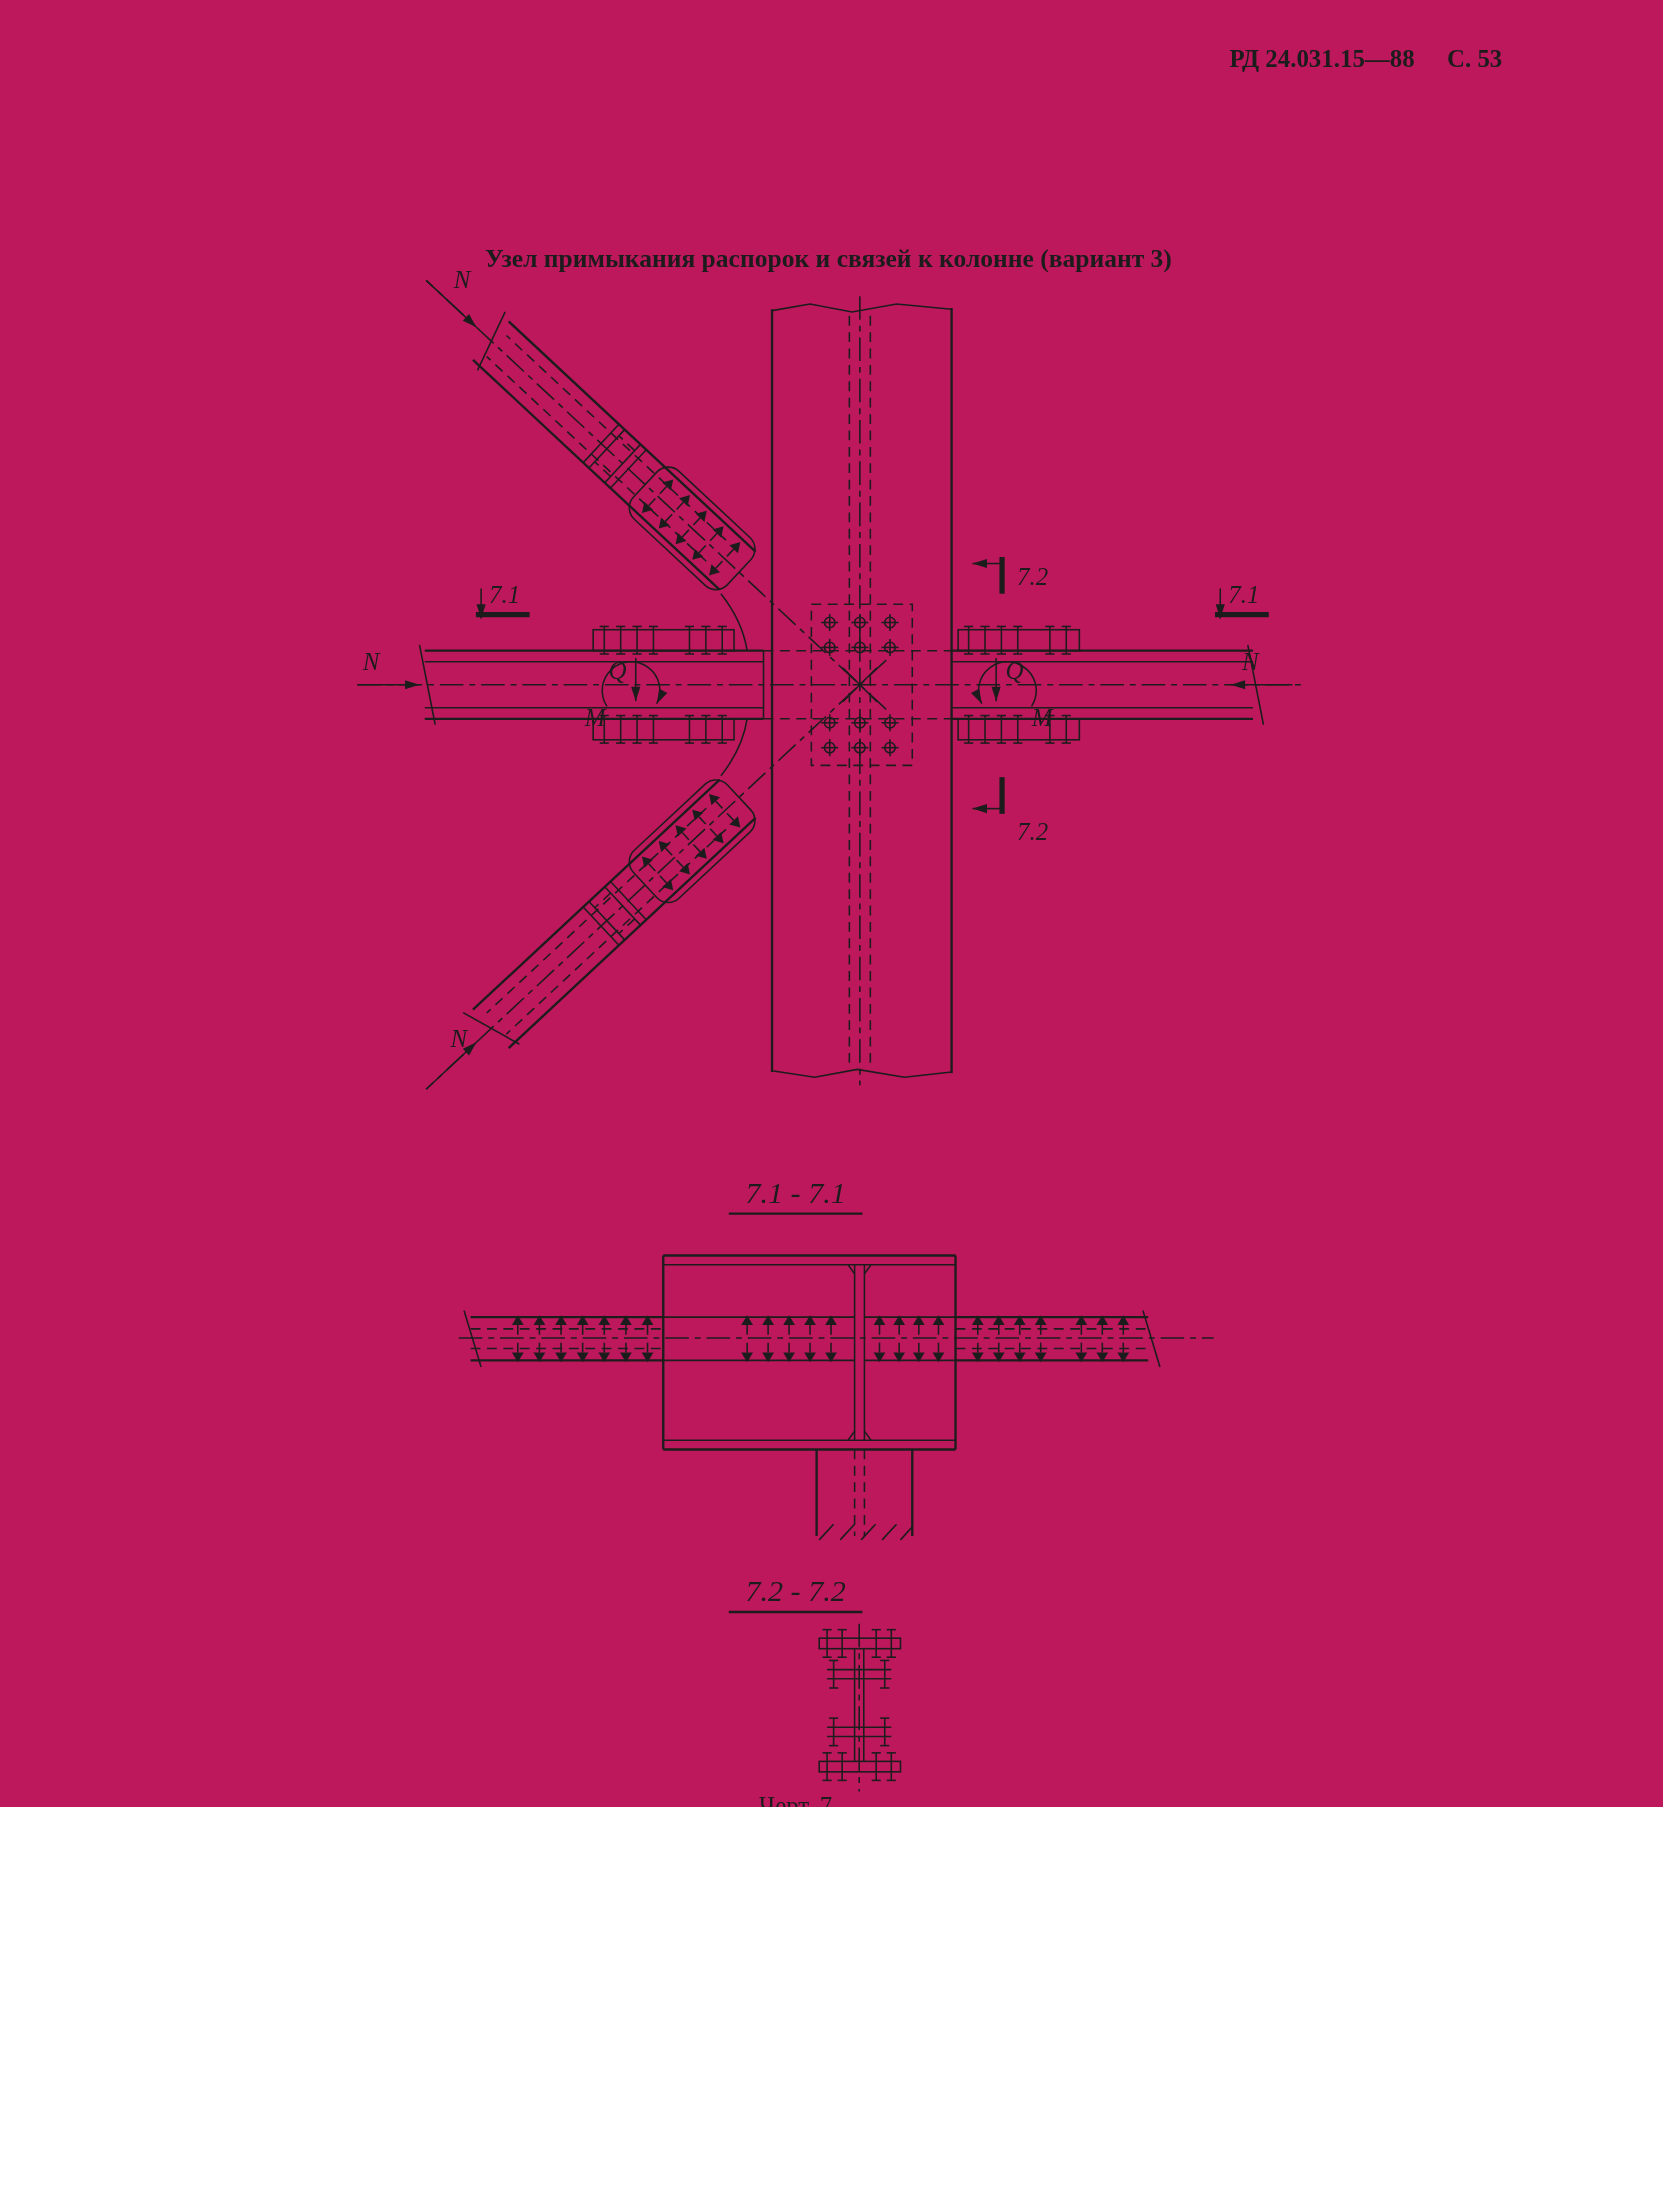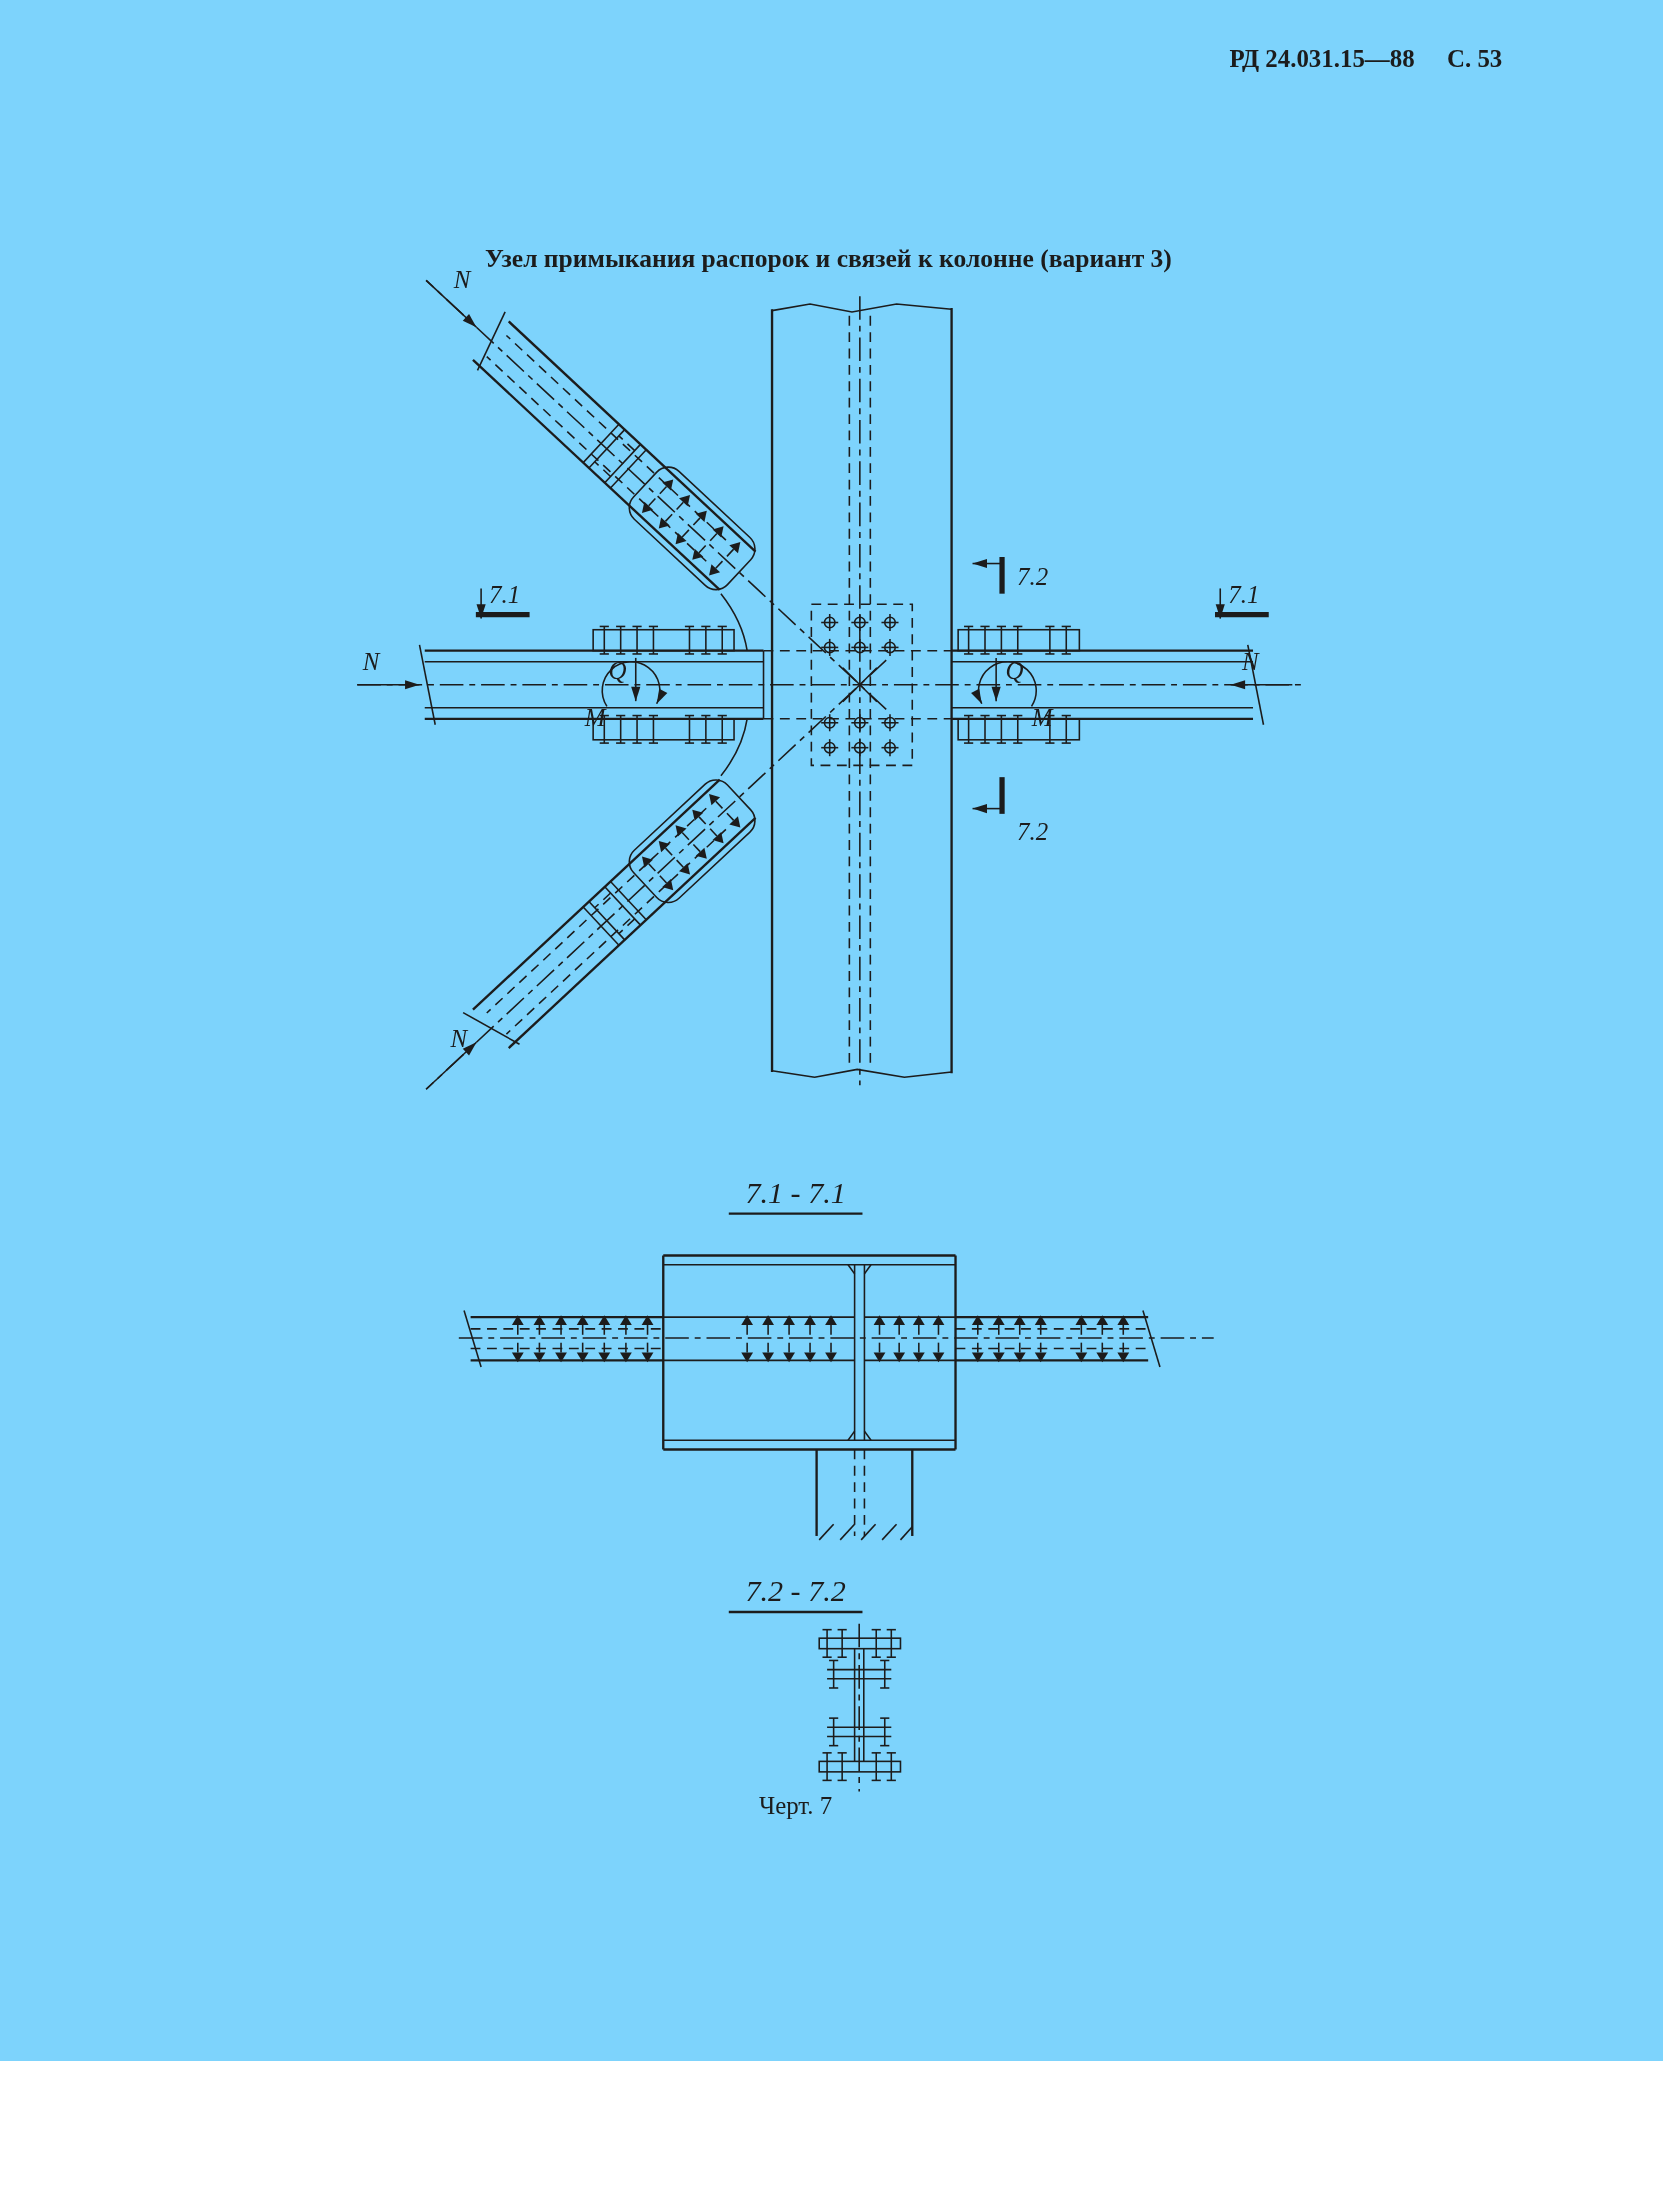--- a/index.html
+++ b/index.html
@@ -1,16 +1,16 @@
 <!DOCTYPE html>
 <html style="font-size:10.5px"><head>
 <meta charset="utf-8">
 <style>
   html,body{margin:0;padding:0;background:#ffffff;}
-  .page{position:relative;width:1664px;height:2061px;background:#7dd3fc;overflow:hidden;}
+  .page{position:relative;width:1664px;height:1807px;background:#be185d;overflow:hidden;}
   svg{position:absolute;left:0;top:0;}
   .s2{stroke:#1c1c1c;stroke-width:2.4;fill:none;stroke-linecap:butt;}
   .s3{stroke:#1c1c1c;stroke-width:3.6;fill:none;}
   .s7{stroke:#1c1c1c;stroke-width:8;fill:none;}
   .dd{stroke-dasharray:36 9 9 9;}
   .dh{stroke-dasharray:15 10;}
   .fill{fill:#1c1c1c;stroke:none;}
   text{fill:#1c1c1c;}
   .t-header{font:bold 38px "Liberation Serif", serif;}
   .t-title{font:bold 39px "Liberation Serif", serif;}

